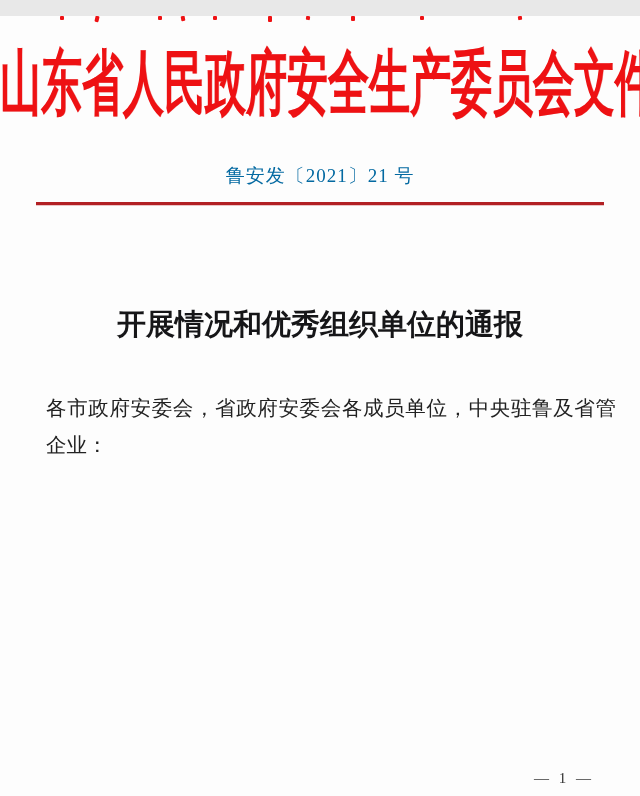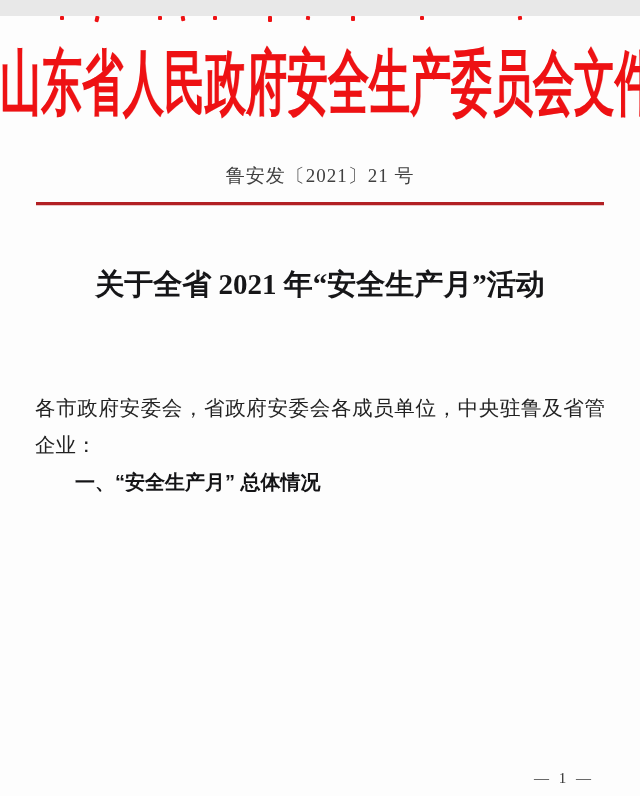--- a/index.html
+++ b/index.html
@@ -60,21 +60,21 @@
   }
 
   .doc-number {
     position: absolute;
     top: 147px;
     left: 0;
     right: 0;
     text-align: center;
     font-size: 19px;
     letter-spacing: 1px;
-    color: #404040;
+    color: #0369a1;
   }
 
   .red-rule {
     position: absolute;
     top: 186px;
     left: 36px;
     width: 568px;
     height: 3px;
     background: var(--rule-red);
     box-shadow: 0 1px 0 rgba(178,32,36,0.25);
@@ -88,21 +88,21 @@
     text-align: center;
     font-size: 29px;
     line-height: 40px;
     font-weight: 700;
     color: #161618;
   }
 
   .body-text {
     position: absolute;
     top: 374px;
-    left: 35px;
+    left: 46px;
     width: 570px;
     font-size: 20.5px;
     line-height: 37px;
     text-align: justify;
     color: #222;
   }
   .body-text p { margin: 0; }
   .indent { text-indent: 2em; }
   .section-heading {
     font-family: "Liberation Sans", sans-serif;
@@ -139,23 +139,23 @@
       <i></i>
   </div>
 
   <div class="org-title">山东省人民政府安全生产委员会文件</div>
 
   <div class="doc-number">鲁安发〔2021〕21 号</div>
 
   <div class="red-rule"></div>
 
   <h1 class="doc-title">
-    <span>关于全省 2021 年“安全生产月”活动</span><br>
+    <br>
+    <span>开展情况和优秀组织单位的通报</span>
   </h1>
 
   <div class="body-text">
     <p>各市政府安委会，省政府安委会各成员单位，中央驻鲁及省管企业：</p>
-    <p class="section-heading">一、“安全生产月” 总体情况</p>
   </div>
 
   <div class="page-number">— 1 —</div>
 
 </div>
 
 </body></html>

